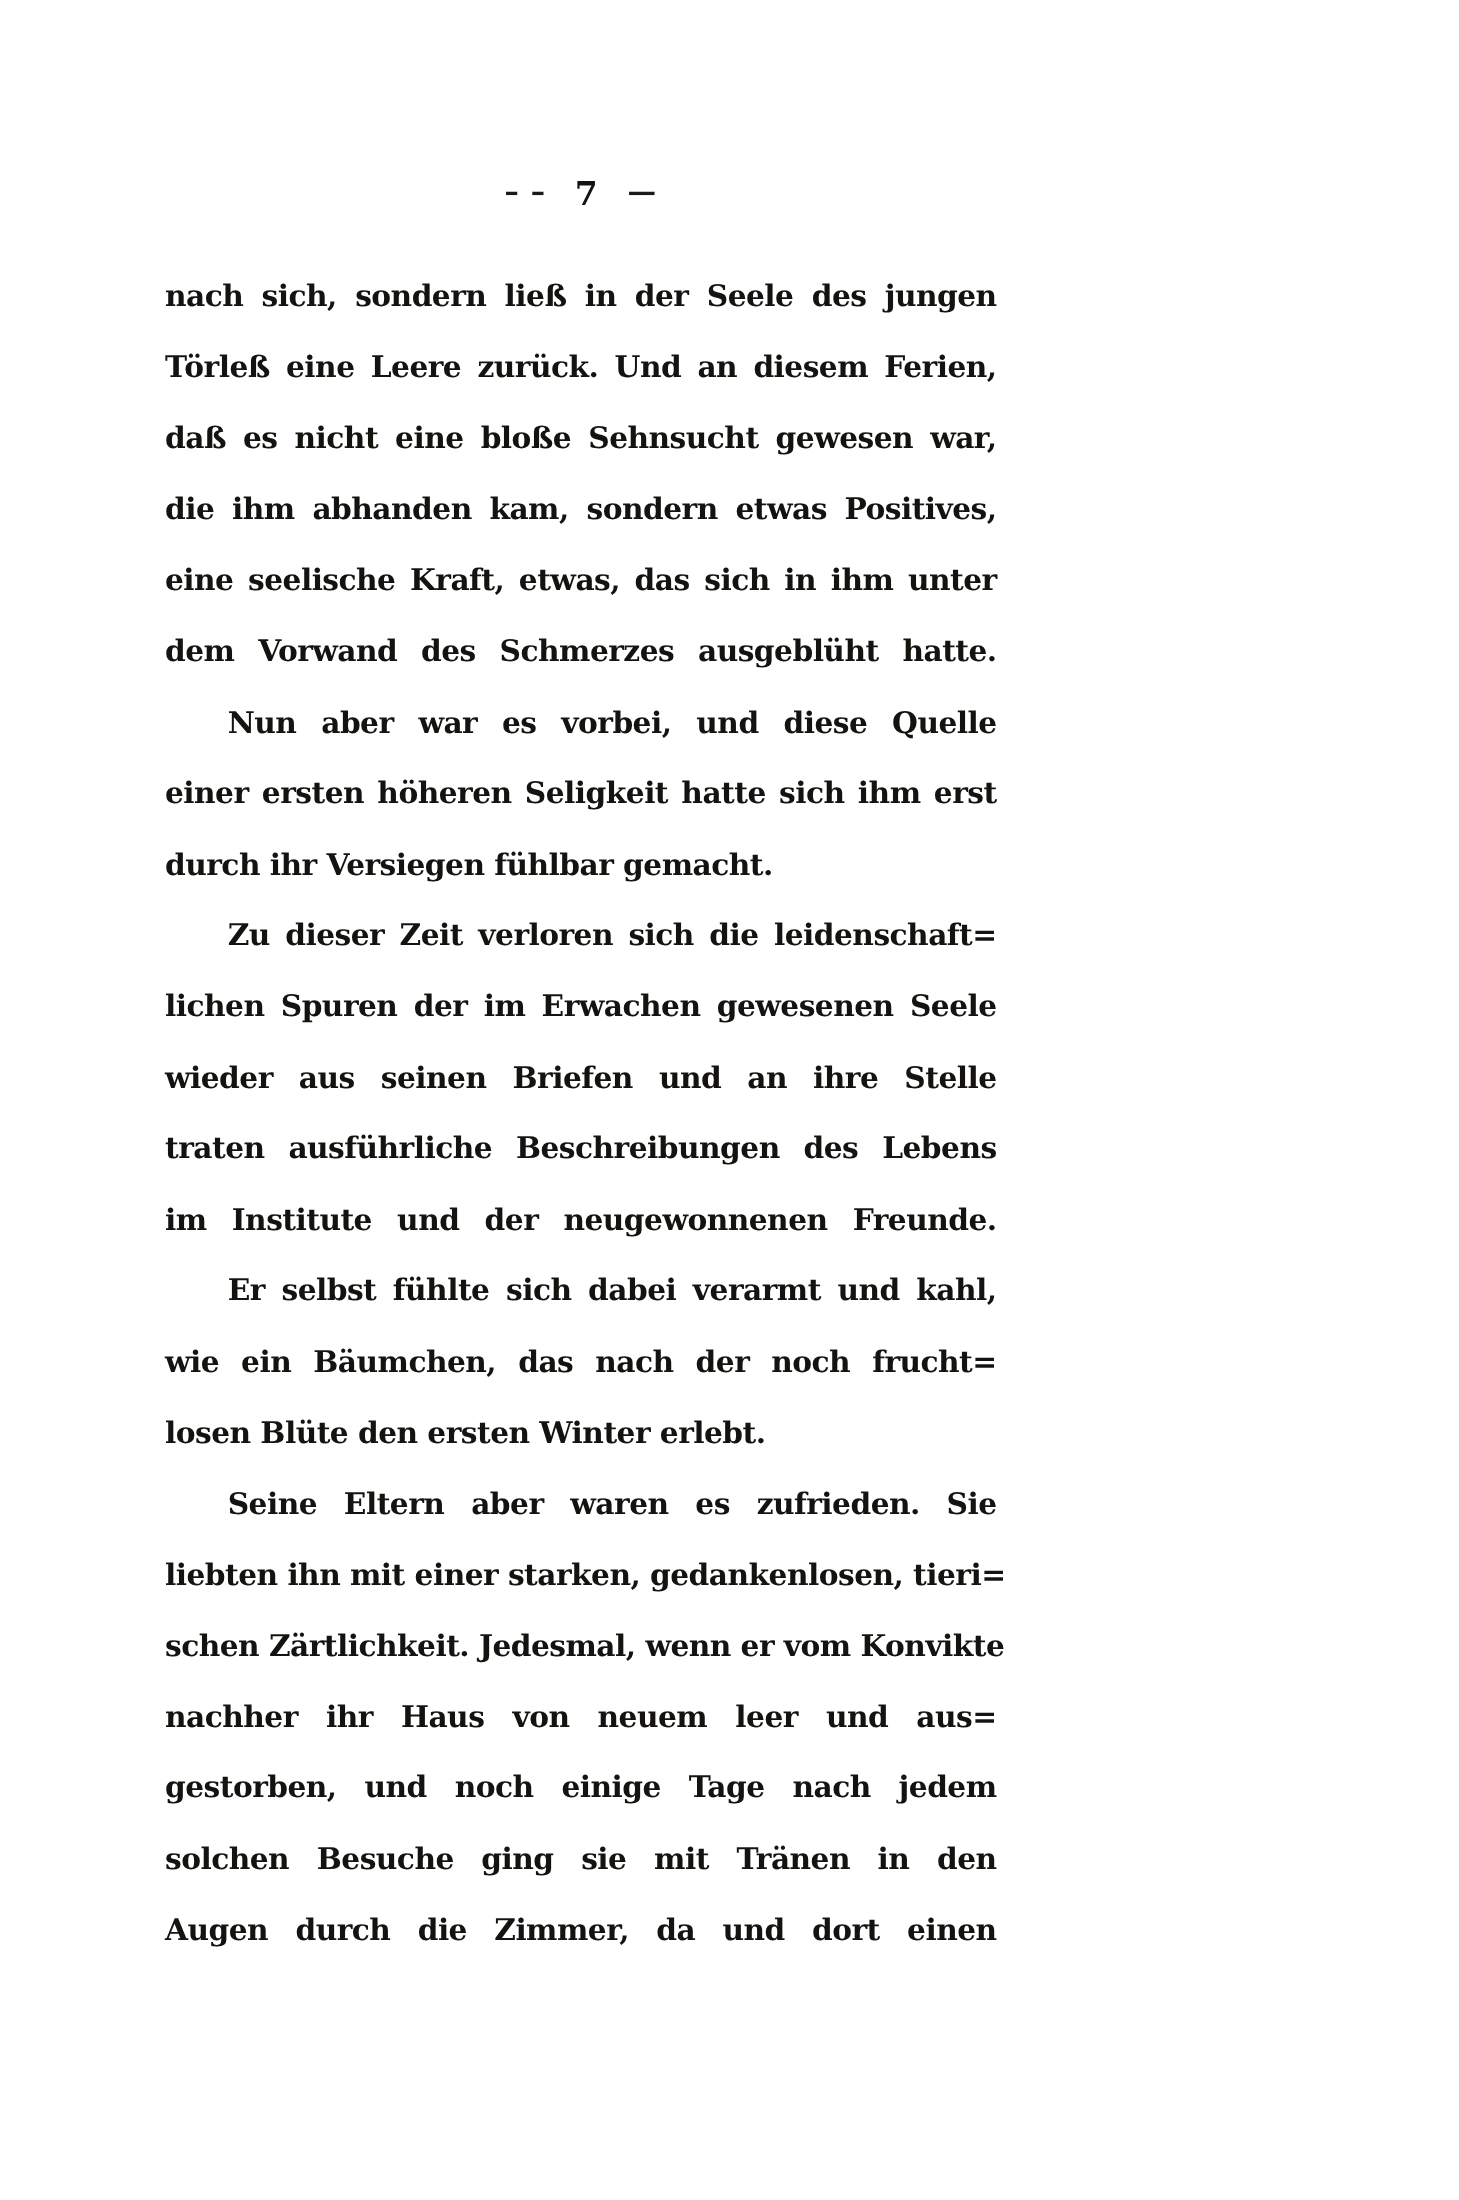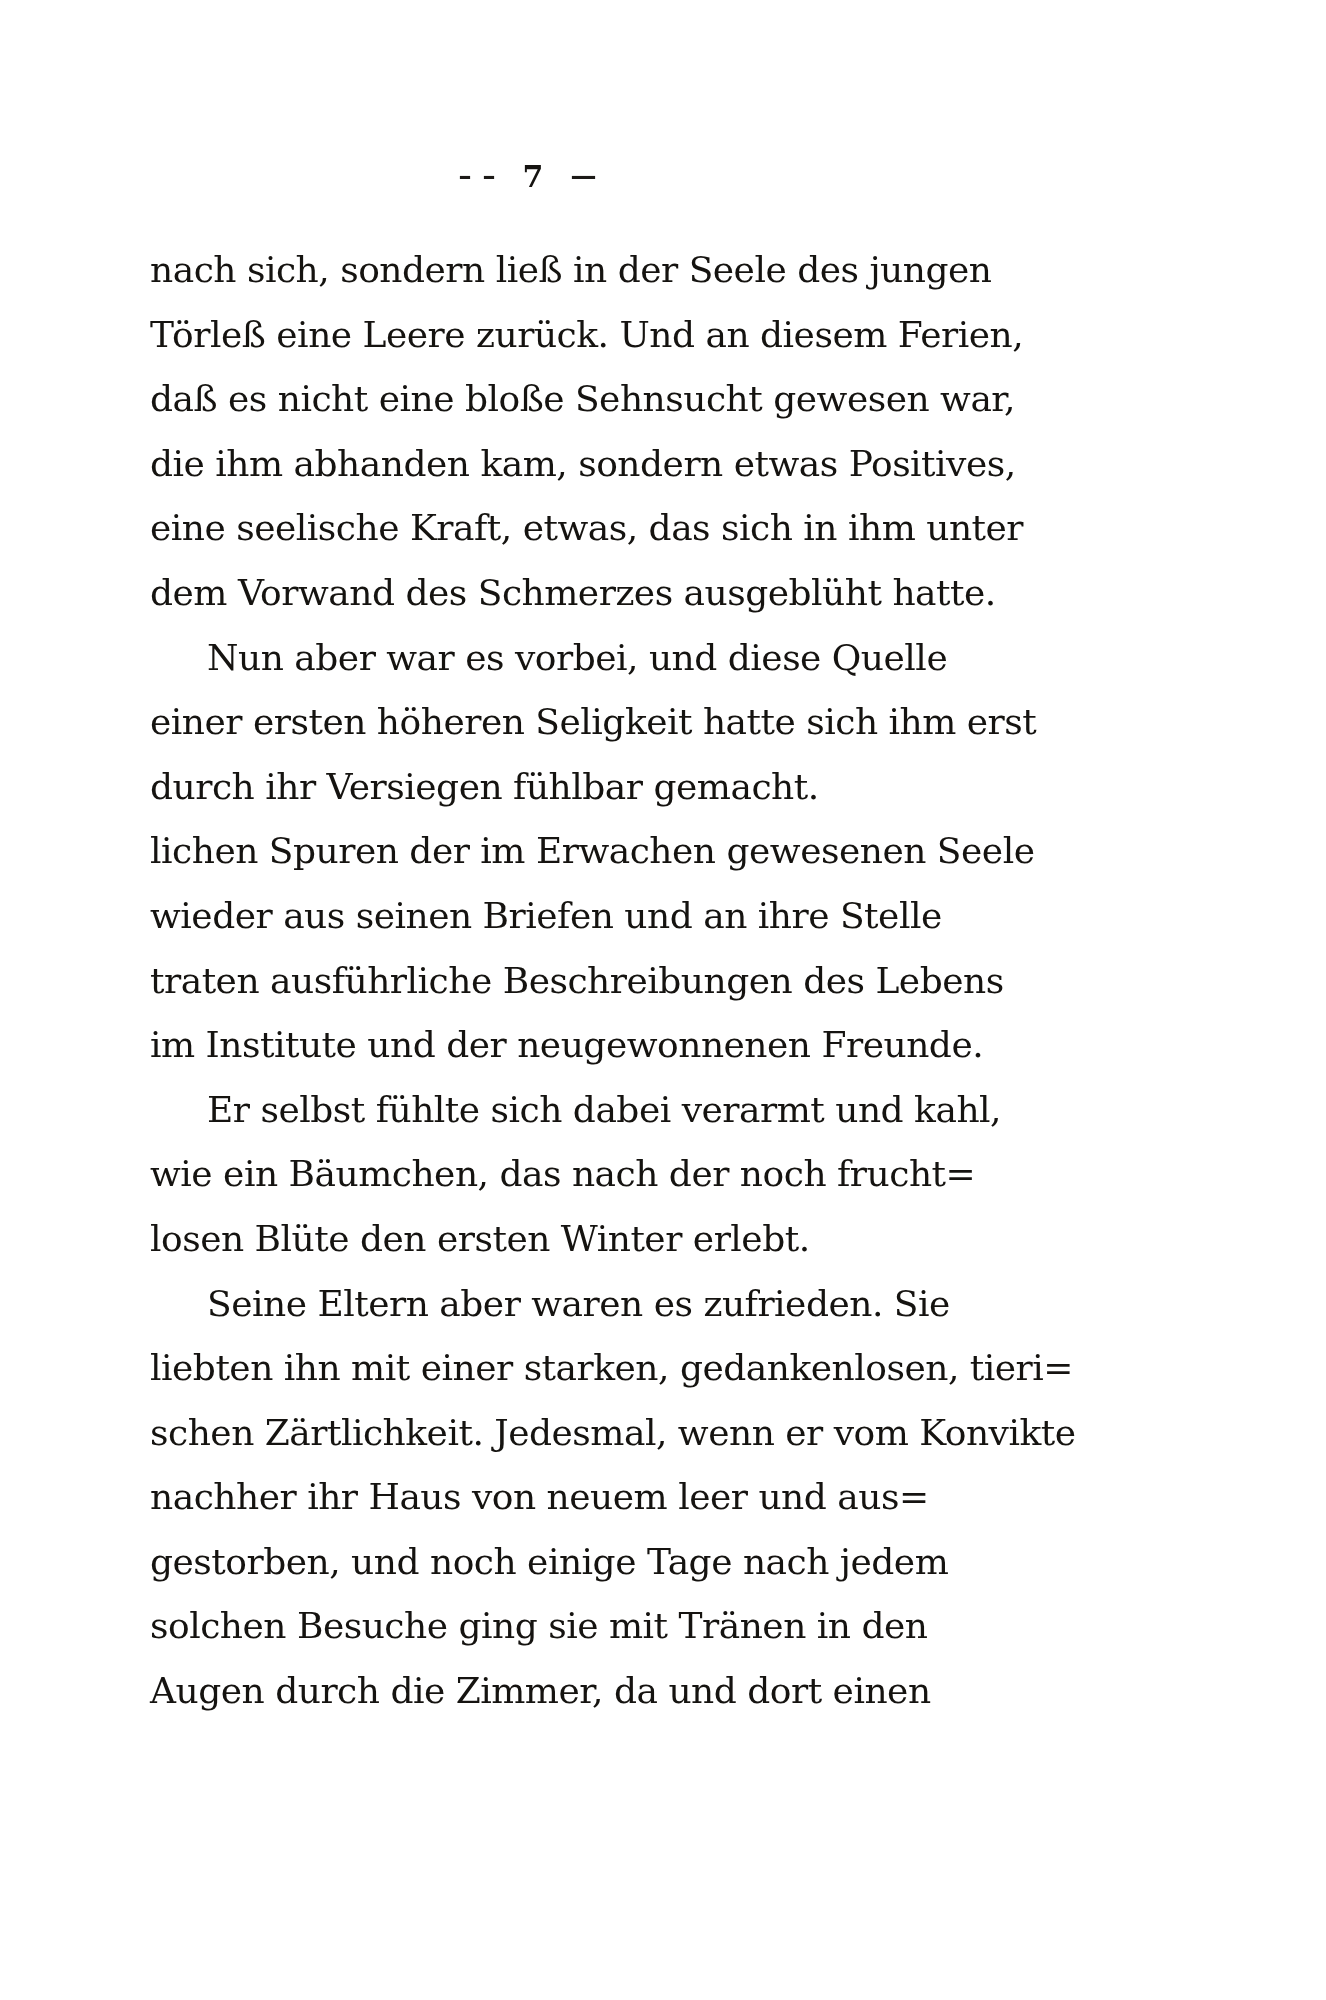--- a/index.html
+++ b/index.html
@@ -40,22 +40,22 @@
   }
   .textbody {
     position: absolute;
     left: 150px;
     top: 238px;
     width: 756px;
   }
   .line {
     height: 64.6px;
     line-height: 64.6px;
-    font-size: 36px;
-    font-weight: 400;
+    font-size: 27px;
+    font-weight: 700;
     letter-spacing: -0.5px;
     white-space: nowrap;
     text-align: left;
   }
   .line.j {
     text-align: justify;
     text-align-last: justify;
   }
   .line.indent {
     padding-left: 57px;
@@ -71,20 +71,21 @@
   <div class="textbody" id="text-body">
       <div class="line j">nach sich, sondern ließ in der Seele des jungen</div>
       <div class="line j">Törleß eine Leere zurück. Und an diesem Ferien,</div>
       <div class="line j">daß es nicht eine bloße Sehnsucht gewesen war,</div>
       <div class="line j">die ihm abhanden kam, sondern etwas Positives,</div>
       <div class="line j">eine seelische Kraft, etwas, das sich in ihm unter</div>
       <div class="line j">dem Vorwand des Schmerzes ausgeblüht hatte.</div>
       <div class="line j indent">Nun aber war es vorbei, und diese Quelle</div>
       <div class="line j">einer ersten höheren Seligkeit hatte sich ihm erst</div>
       <div class="line">durch ihr Versiegen fühlbar gemacht.</div>
+      <div class="line j indent">Zu dieser Zeit verloren sich die leidenschaft=</div>
       <div class="line j">lichen Spuren der im Erwachen gewesenen Seele</div>
       <div class="line j">wieder aus seinen Briefen und an ihre Stelle</div>
       <div class="line j">traten ausführliche Beschreibungen des Lebens</div>
       <div class="line j">im Institute und der neugewonnenen Freunde.</div>
       <div class="line j indent">Er selbst fühlte sich dabei verarmt und kahl,</div>
       <div class="line j">wie ein Bäumchen, das nach der noch frucht=</div>
       <div class="line">losen Blüte den ersten Winter erlebt.</div>
       <div class="line j indent">Seine Eltern aber waren es zufrieden. Sie</div>
       <div class="line j">liebten ihn mit einer starken, gedankenlosen, tieri=</div>
       <div class="line j">schen Zärtlichkeit. Jedesmal, wenn er vom Konvikte</div>

